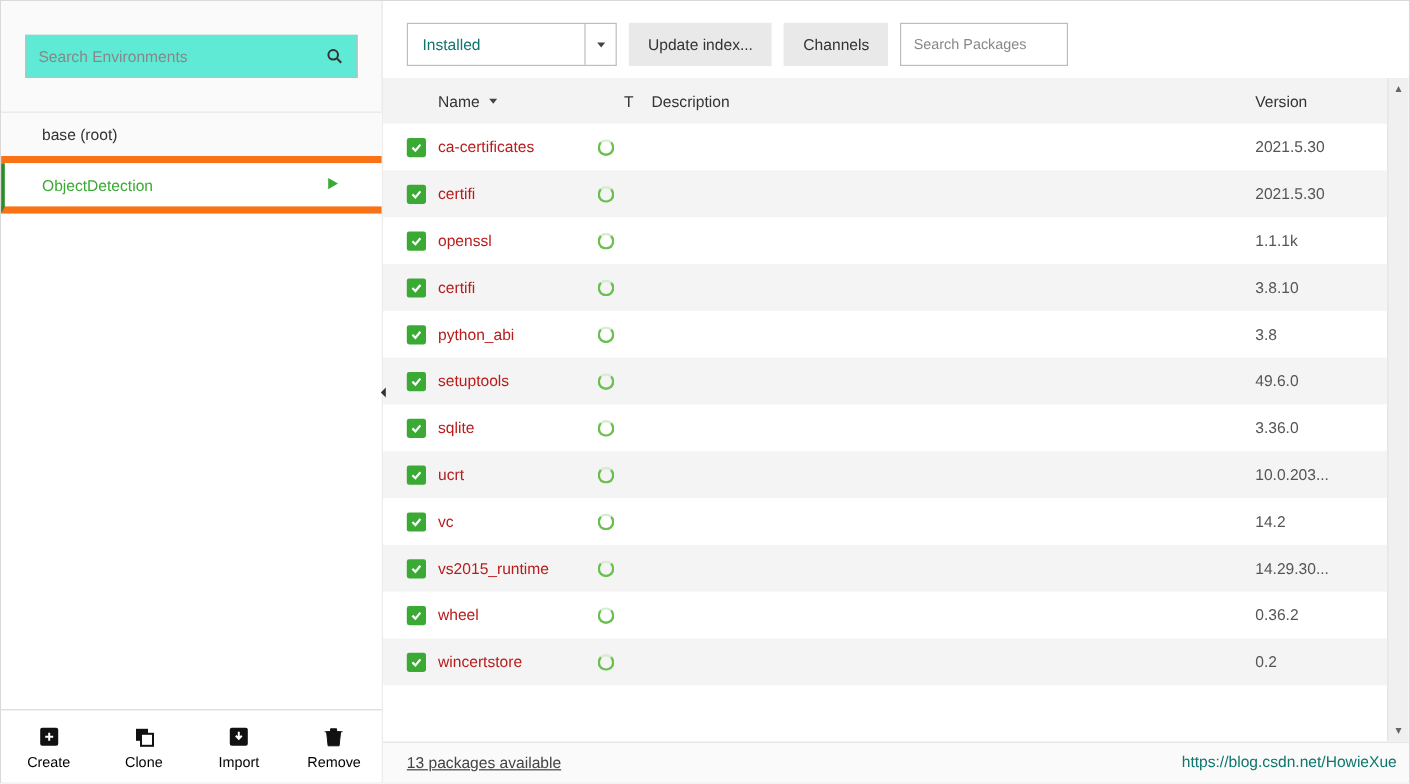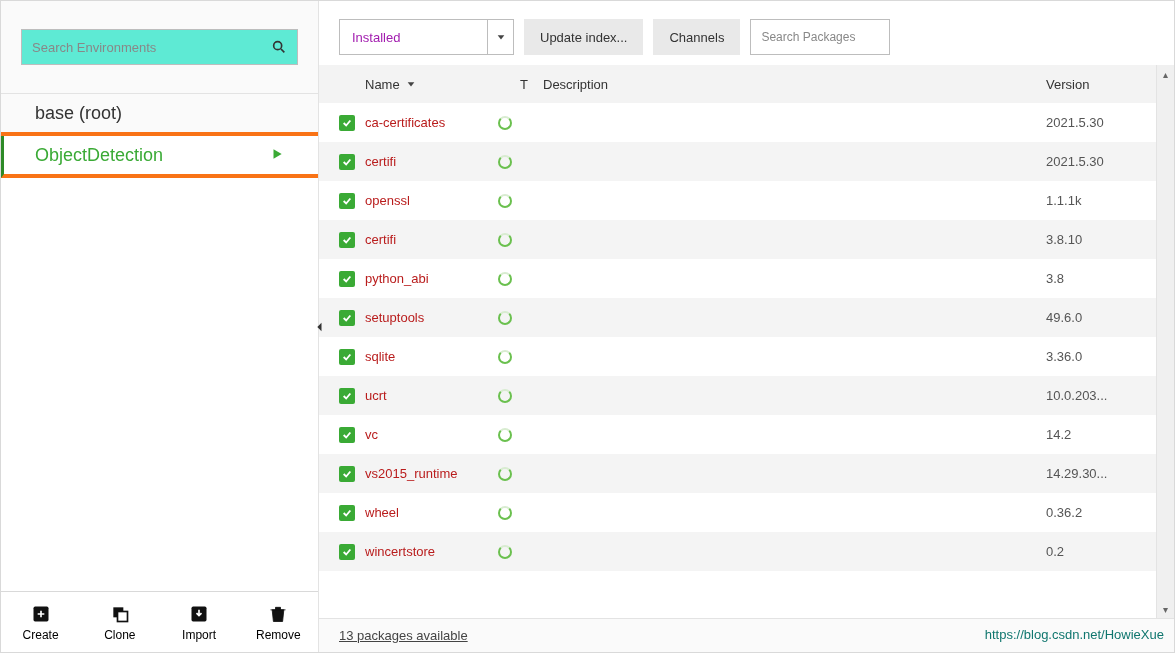--- a/index.html
+++ b/index.html
@@ -4,32 +4,32 @@
 <style>
 * { box-sizing: border-box; margin: 0; padding: 0; font-family: "Segoe UI", Arial, sans-serif; }
 html, body { width: 1175px; height: 653px; overflow: hidden; background: #fff; }
 .app { display: flex; width: 1175px; height: 653px; border: 1px solid #d9d9d9; }
 .sidebar { width: 318px; display: flex; flex-direction: column; border-right: 1px solid #e3e3e3; background: #fafafa; }
 .search-box { display: flex; align-items: center; margin: 28px 20px; background: #5eead4; border: 1px solid #bdbdbd; height: 36px; padding: 0 10px; }
 .search-box input { border: none; outline: none; flex: 1; font-size: 13px; color: #333; background: transparent; }
 .search-box input::placeholder { color: #888; }
 .icon-search { width: 16px; height: 16px; }
 .env-list { flex: 1; background: #fff; border-top: 1px solid #e3e3e3; }
-.env-item { display: flex; align-items: center; height: 42px; padding: 0 34px; font-size: 18px; color: #333; border-bottom: 4px solid #f97316; cursor: pointer; background: #fafafa; }
+.env-item { display: flex; align-items: center; height: 42px; padding: 0 34px; font-size: 13px; color: #333; border-bottom: 6px solid #f97316; cursor: pointer; background: #fafafa; }
 .env-item.selected { background: #fff; color: #3aaa35; border-left: 3px solid #2d8a27; padding-left: 31px; }
 .env-item.selected .env-play { margin-left: auto; }
 .env-play svg { width: 14px; height: 14px; }
 .sidebar-actions { display: flex; border-top: 1px solid #d9d9d9; background: #fff; }
 .action-btn { flex: 1; display: flex; flex-direction: column; align-items: center; justify-content: center; padding: 12px 0 10px; font-size: 12px; color: #000000; cursor: pointer; gap: 4px; }
 .action-btn svg { width: 20px; height: 20px; }
 .divider-collapse { position: absolute; left: 312px; top: 50%; transform: translateY(-50%); width: 14px; height: 28px; display: flex; align-items: center; justify-content: center; color: #555; cursor: pointer; z-index: 5; }
 .main { flex: 1; display: flex; flex-direction: column; position: relative; background: #fff; }
 .toolbar { display: flex; align-items: center; gap: 10px; padding: 18px 20px 10px; }
 .filter-select { width: 175px; height: 36px; border: 1px solid #bdbdbd; display: flex; align-items: center; background: #fff; }
-.filter-select .value { flex: 1; padding: 0 12px; font-size: 13px; color: #a21caf; }
+.filter-select .value { flex: 1; padding: 0 12px; font-size: 13px; color: #0f766e; }
 .filter-select .caret { width: 26px; height: 34px; border-left: 1px solid #bdbdbd; display: flex; align-items: center; justify-content: center; }
 .btn { height: 36px; padding: 0 16px; background: #e9e9e9; font-size: 13px; color: #333; display: flex; align-items: center; cursor: pointer; border: none; }
 .pkg-search { width: 140px; height: 36px; border: 1px solid #bdbdbd; display: flex; align-items: center; padding: 0 10px; background: #fff; }
 .pkg-search input { border: none; outline: none; flex: 1; font-size: 12px; color: #333; background: transparent; }
 .pkg-search input::placeholder { color: #888; }
 .table-wrap { flex: 1; display: flex; overflow: hidden; }
 .table { flex: 1; overflow-y: auto; }
 .thead { display: flex; align-items: center; height: 38px; background: #f3f3f3; font-size: 13px; color: #333; padding-left: 20px; }
 .thead .col-name { width: 146px; display: flex; align-items: center; gap: 6px; }
 .thead .col-t { width: 26px; text-align: center; }

